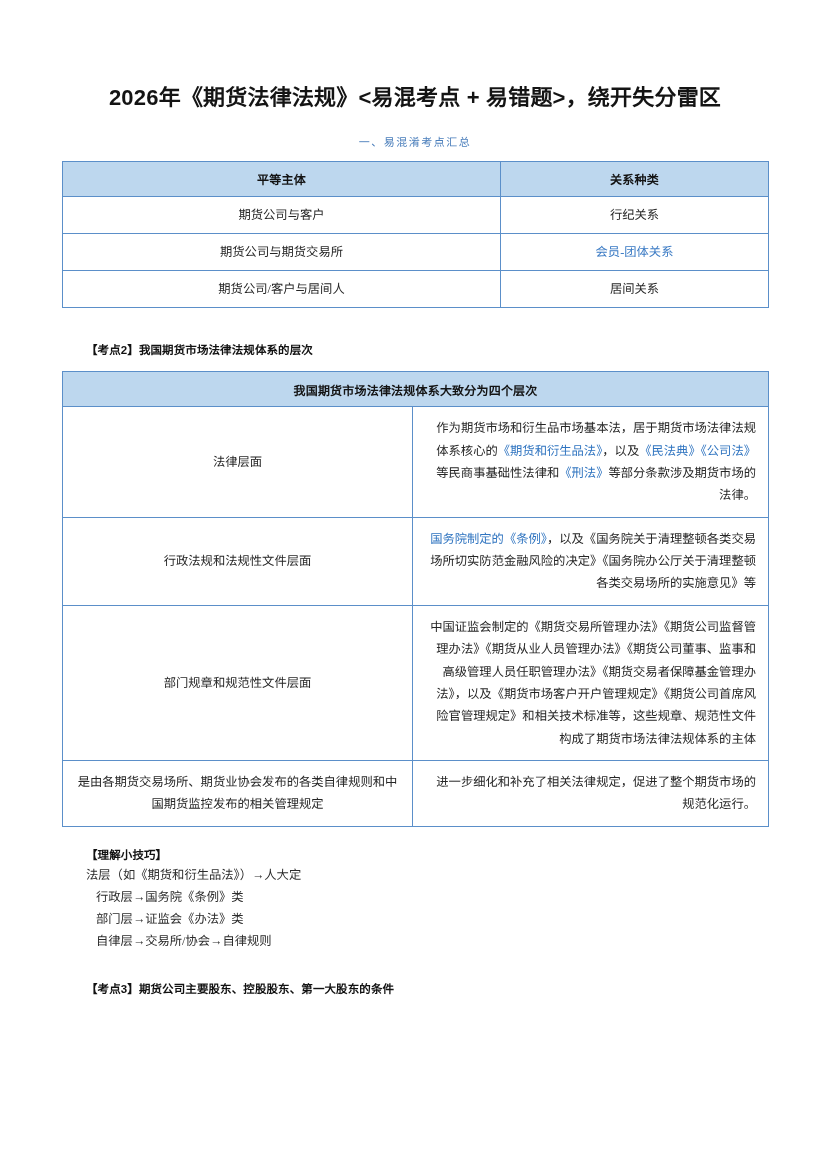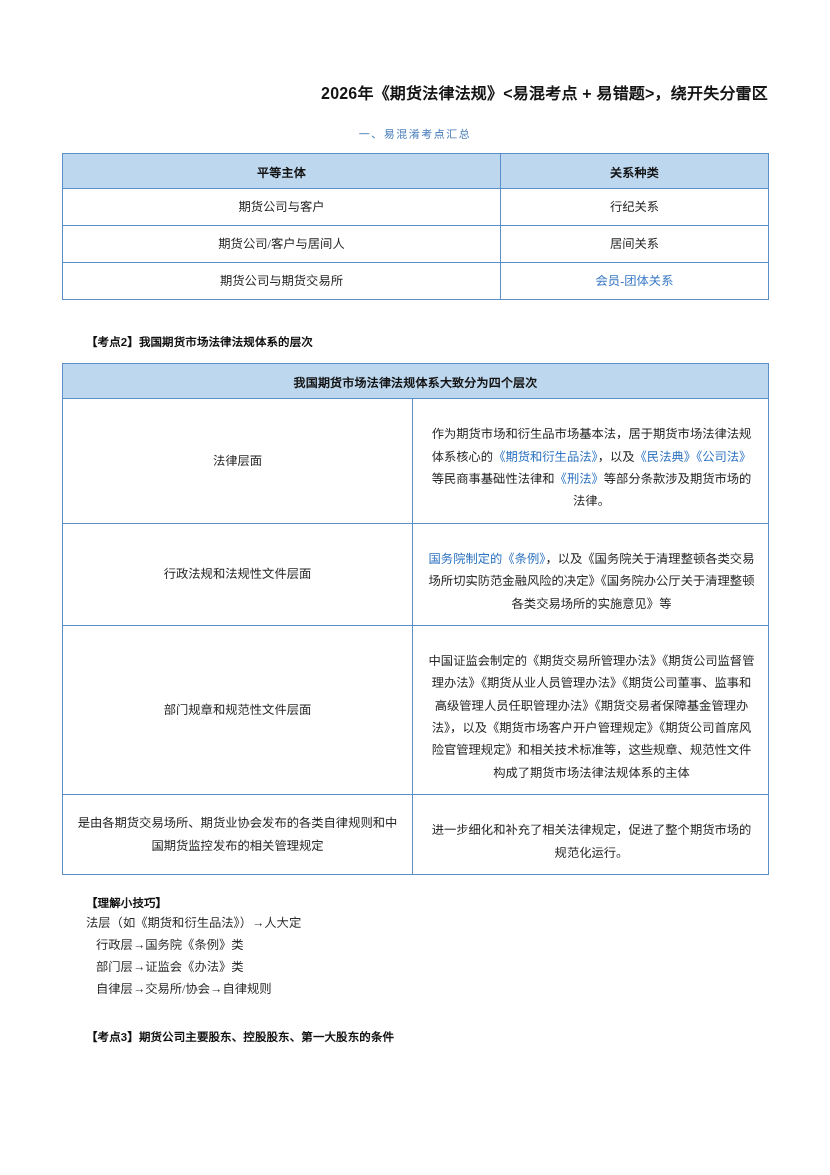--- a/index.html
+++ b/index.html
@@ -28,24 +28,24 @@
     position: absolute;
     left: 62px;
     top: 0;
     width: 706px;
   }
 
   
   .doc-title {
     margin: 0;
     padding-top: 84px;
-    text-align: right;
-    font-family: "Liberation Sans", "DejaVu Sans", sans-serif;
-    font-weight: bold;
-    font-size: 16px;
+    text-align: center;
+    font-family: "Liberation Sans", "DejaVu Sans", sans-serif;
+    font-weight: bold;
+    font-size: 22px;
     letter-spacing: 0.2px;
     color: #141414;
     line-height: 1.3;
   }
   .section-heading {
     margin: 0;
     padding-top: 22px;
     text-align: center;
     font-family: "Liberation Serif", "DejaVu Serif", serif;
     font-weight: normal;
@@ -107,22 +107,22 @@
   .t1 col.c1 { width: 438px; }
   .t1 col.c2 { width: 268px; }
 
   .t2 col.c1 { width: 350px; }
   .t2 col.c2 { width: 356px; }
   .t2 td.label {
     text-align: center;
     padding: 8px 14px;
   }
   .t2 td.body {
-    text-align: center;
-    padding: 24px 12px 10px 14px;
+    text-align: right;
+    padding: 10px 12px 10px 14px;
   }
   .t2 td.body p {
     margin: 0;
     text-indent: 0;
   }
 
   .accent { color: #3a7ac4; }
   .accent-b { color: #2f74c0; }
 
   
@@ -167,26 +167,26 @@
           <th>平等主体</th>
           <th>关系种类</th>
         </tr>
       </thead>
       <tbody id="t1-body">
           <tr>
             <td>期货公司与客户</td>
             <td>行纪关系</td>
           </tr>
           <tr>
+            <td>期货公司与期货交易所</td>
+            <td class="accent">会员-团体关系</td>
+          </tr>
+          <tr>
             <td>期货公司/客户与居间人</td>
             <td>居间关系</td>
-          </tr>
-          <tr>
-            <td>期货公司与期货交易所</td>
-            <td class="accent">会员-团体关系</td>
           </tr>
         </tbody>
     </table>
 
     <p class="kaodian kd2">【考点2】我国期货市场法律法规体系的层次</p>
 
     <table class="t2">
       <colgroup>
           <col class="c1">
           <col class="c2">

